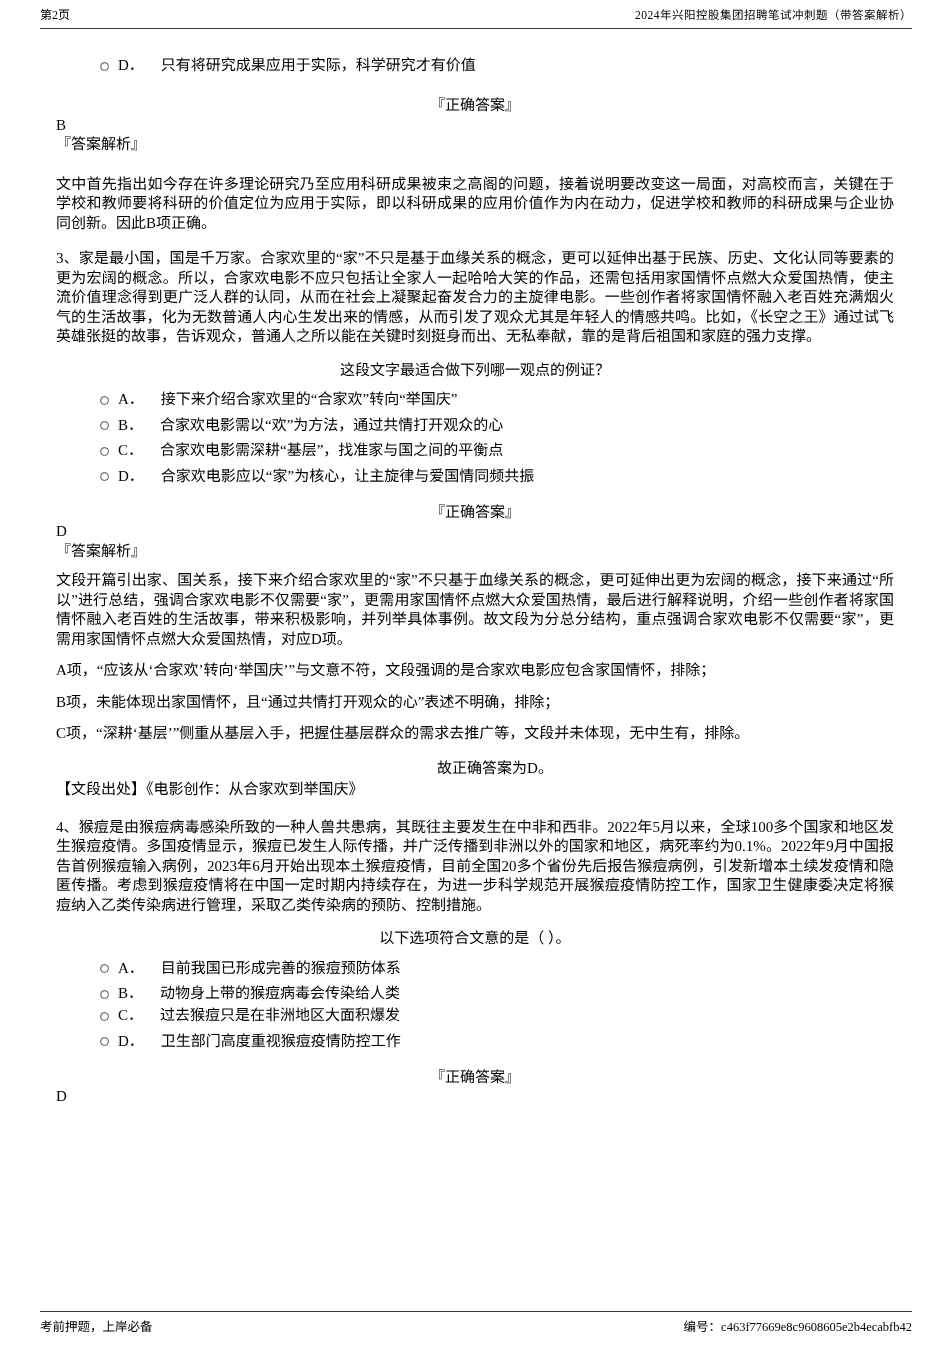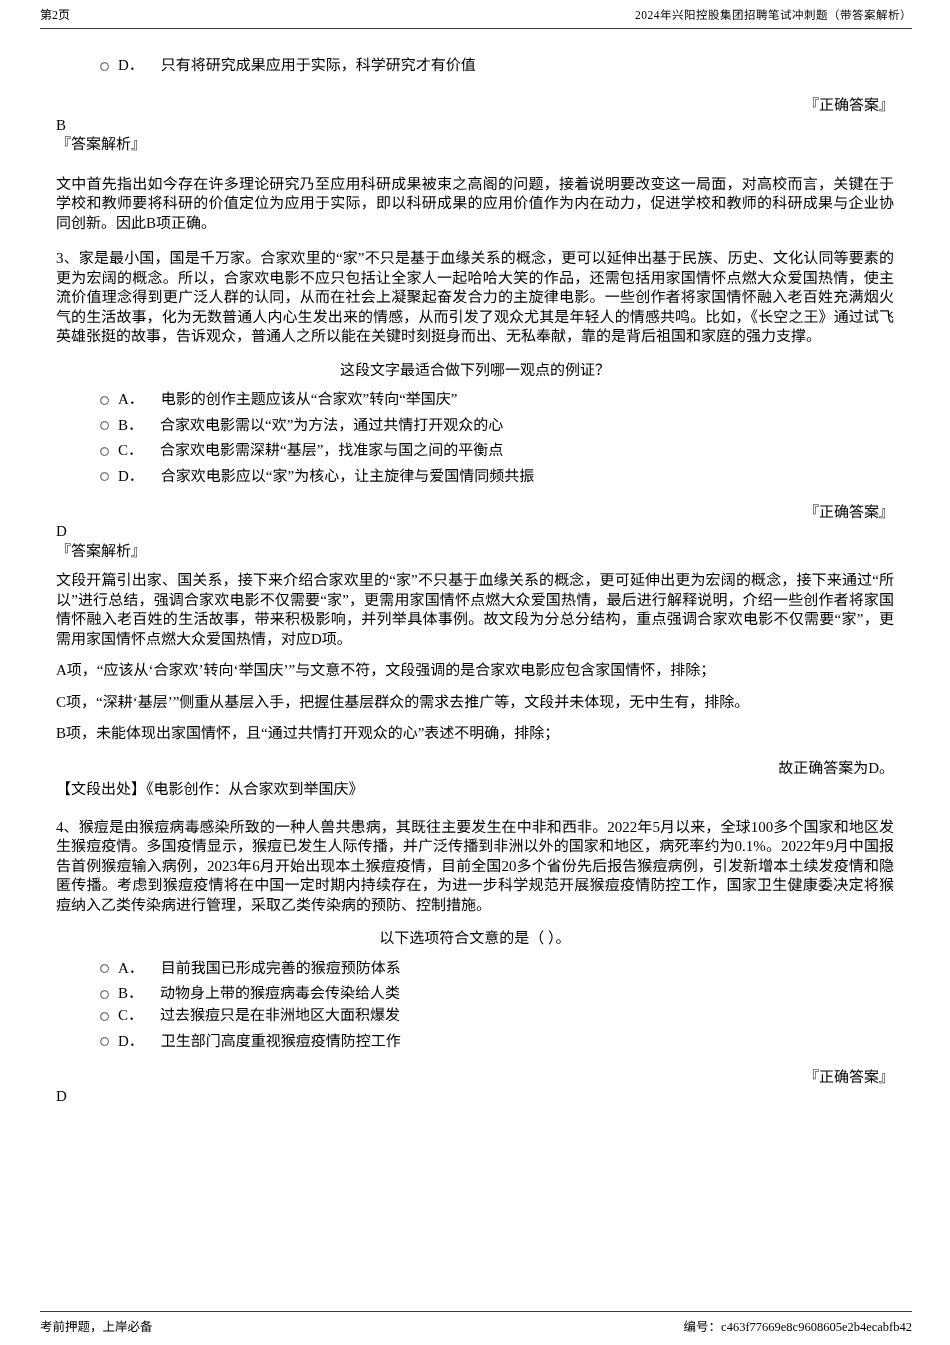--- a/index.html
+++ b/index.html
@@ -24,40 +24,40 @@
     border-top:1px solid #3a3a3a; padding-top:8px;
     font-size:12.5px; line-height:15px;
   }
   
   .content {
     position:absolute; top:48px; left:56px; right:56px;
     font-size:15px; line-height:19.5px; text-align:justify;
   }
   .para { margin-top:14px; }
   .para-tight { margin-top:20px; }
-  .ans-label { margin-top:20px; text-align:right; }
+  .ans-label { margin-top:20px; text-align:center; }
   .ans-label-follow { margin-top:0; text-align:left; }
   .ans-value { margin-top:0; text-align:left; }
   .question-line { margin-top:14px; text-align:center; }
   .opt-group { margin-top:10px; }
   .opt-row {
     display:flex; align-items:center; padding-left:44px;
     margin-top:5.5px; height:20px; text-align:left;
   }
   .radio {
     flex:none; width:9px; height:9px; border:1px solid #595959;
     border-radius:50%; background:#fdfdfd;
     box-shadow: inset 0.5px 0.5px 1px rgba(0,0,0,0.25);
     margin-right:9px; cursor:pointer;
   }
   .opt-letter { display:inline-block; min-width:22px; margin-right:17px; }
   .stem { margin-top:16px; }
   .source-line { margin-top:2px; text-align:left; }
   .single { margin-top:12px; text-align:justify; }
-  .conclusion { margin-top:15px; text-align:right;margin-left:40px; }
+  .conclusion { margin-top:15px; text-align:center;margin-left:40px; }
 </style>
 </head>
 <body>
 
 <div class="page">
 
   <div class="hdr">
     <span>第2页</span>
     <span class="title">2024年兴阳控股集团招聘笔试冲刺题（带答案解析）</span>
   </div>
@@ -75,21 +75,21 @@
     <div class="ans-label-follow">『答案解析』</div>
     <p class="para-tight">文中首先指出如今存在许多理论研究乃至应用科研成果被束之高阁的问题，接着说明要改变这一局面，对高校而言，关键在于学校和教师要将科研的价值定位为应用于实际，即以科研成果的应用价值作为内在动力，促进学校和教师的科研成果与企业协同创新。因此B项正确。</p>
 
     <p class="stem">3、家是最小国，国是千万家。合家欢里的“家”不只是基于血缘关系的概念，更可以延伸出基于民族、历史、文化认同等要素的更为宏阔的概念。所以，合家欢电影不应只包括让全家人一起哈哈大笑的作品，还需包括用家国情怀点燃大众爱国热情，使主流价值理念得到更广泛人群的认同，从而在社会上凝聚起奋发合力的主旋律电影。一些创作者将家国情怀融入老百姓充满烟火气的生活故事，化为无数普通人内心生发出来的情感，从而引发了观众尤其是年轻人的情感共鸣。比如，《长空之王》通过试飞英雄张挺的故事，告诉观众，普通人之所以能在关键时刻挺身而出、无私奉献，靠的是背后祖国和家庭的强力支撑。</p>
     <div class="question-line">这段文字最适合做下列哪一观点的例证？</div>
 
     <div class="opt-group">
       <div class="opt-row">
         <span class="radio"></span>
         <span class="opt-letter">A．</span>
-        <span class="opt-text">电影的创作主题应该从“合家欢”转向“举国庆”</span>
+        <span class="opt-text">接下来介绍合家欢里的“合家欢”转向“举国庆”</span>
       </div>
       <div class="opt-row">
         <span class="radio"></span>
         <span class="opt-letter">B．</span>
         <span class="opt-text">合家欢电影需以“欢”为方法，通过共情打开观众的心</span>
       </div>
       <div class="opt-row">
         <span class="radio"></span>
         <span class="opt-letter">C．</span>
         <span class="opt-text">合家欢电影需深耕“基层”，找准家与国之间的平衡点</span>
@@ -100,22 +100,22 @@
         <span class="opt-text">合家欢电影应以“家”为核心，让主旋律与爱国情同频共振</span>
       </div>
     </div>
 
     <div class="ans-label" style="margin-top:16px">『正确答案』</div>
     <div class="ans-value">D</div>
     <div class="ans-label-follow">『答案解析』</div>
 
     <p class="para" style="margin-top:10px">文段开篇引出家、国关系，接下来介绍合家欢里的“家”不只基于血缘关系的概念，更可延伸出更为宏阔的概念，接下来通过“所以”进行总结，强调合家欢电影不仅需要“家”，更需用家国情怀点燃大众爱国热情，最后进行解释说明，介绍一些创作者将家国情怀融入老百姓的生活故事，带来积极影响，并列举具体事例。故文段为分总分结构，重点强调合家欢电影不仅需要“家”，更需用家国情怀点燃大众爱国热情，对应D项。</p>
     <p class="single">A项，“应该从‘合家欢’转向‘举国庆’”与文意不符，文段强调的是合家欢电影应包含家国情怀，排除；</p>
+    <p class="single">B项，未能体现出家国情怀，且“通过共情打开观众的心”表述不明确，排除；</p>
     <p class="single">C项，“深耕‘基层’”侧重从基层入手，把握住基层群众的需求去推广等，文段并未体现，无中生有，排除。</p>
-    <p class="single">B项，未能体现出家国情怀，且“通过共情打开观众的心”表述不明确，排除；</p>
     <div class="conclusion">故正确答案为D。</div>
     <div class="source-line">【文段出处】《电影创作：从合家欢到举国庆》</div>
 
     <p class="stem" style="margin-top:18px">4、猴痘是由猴痘病毒感染所致的一种人兽共患病，其既往主要发生在中非和西非。2022年5月以来，全球100多个国家和地区发生猴痘疫情。多国疫情显示，猴痘已发生人际传播，并广泛传播到非洲以外的国家和地区，病死率约为0.1%。2022年9月中国报告首例猴痘输入病例，2023年6月开始出现本土猴痘疫情，目前全国20多个省份先后报告猴痘病例，引发新增本土续发疫情和隐匿传播。考虑到猴痘疫情将在中国一定时期内持续存在，为进一步科学规范开展猴痘疫情防控工作，国家卫生健康委决定将猴痘纳入乙类传染病进行管理，采取乙类传染病的预防、控制措施。</p>
     <div class="question-line">以下选项符合文意的是（ ）。</div>
 
     <div class="opt-group">
       <div class="opt-row">
         <span class="radio"></span>
         <span class="opt-letter">A．</span>

